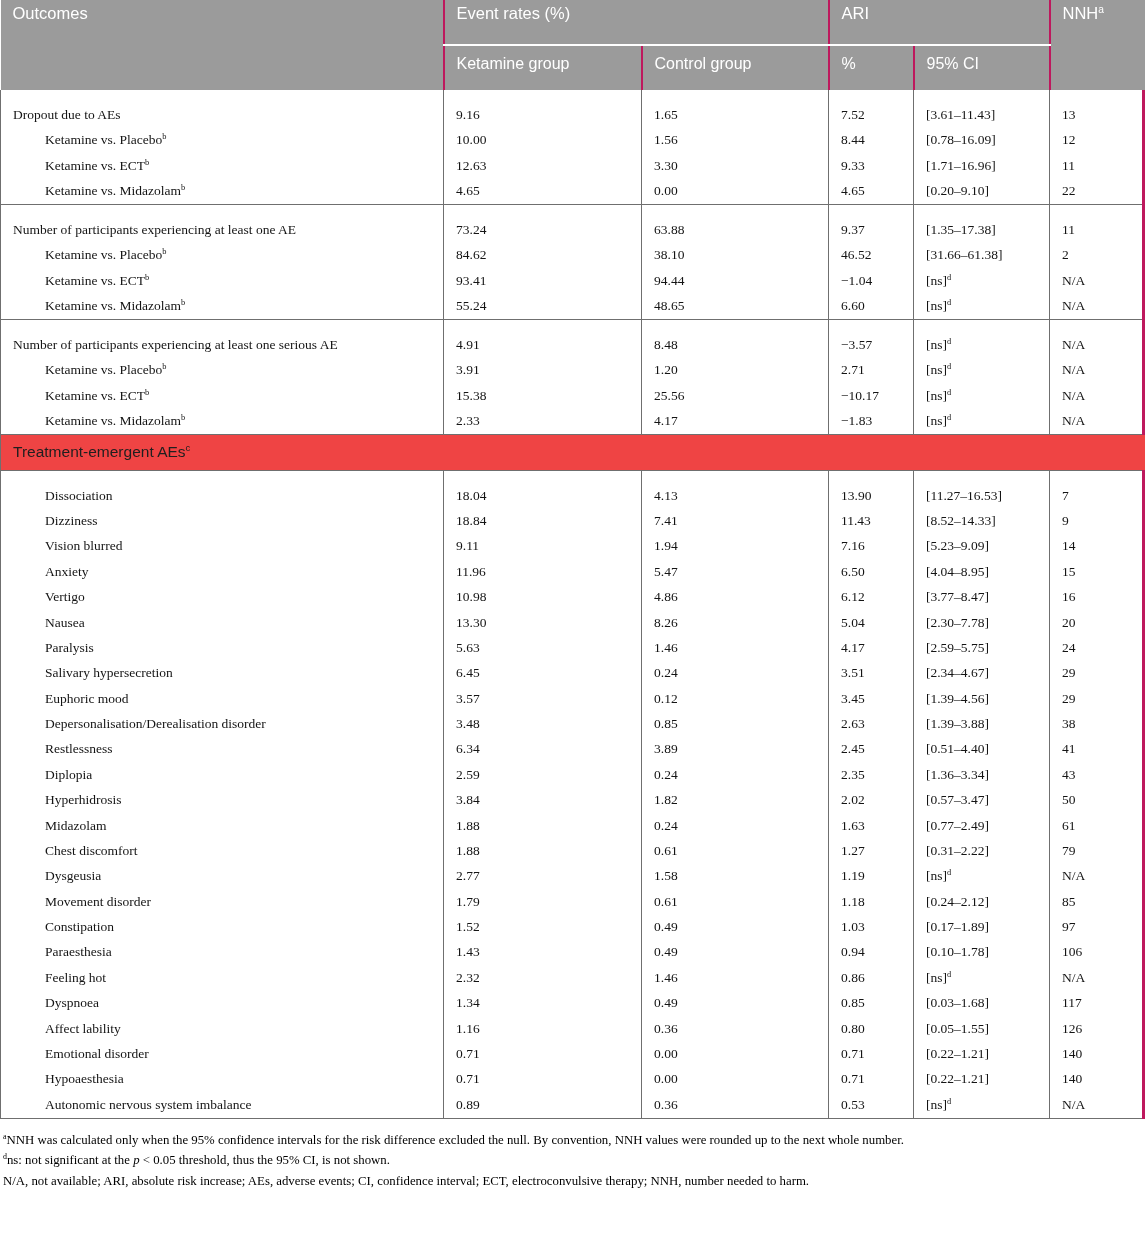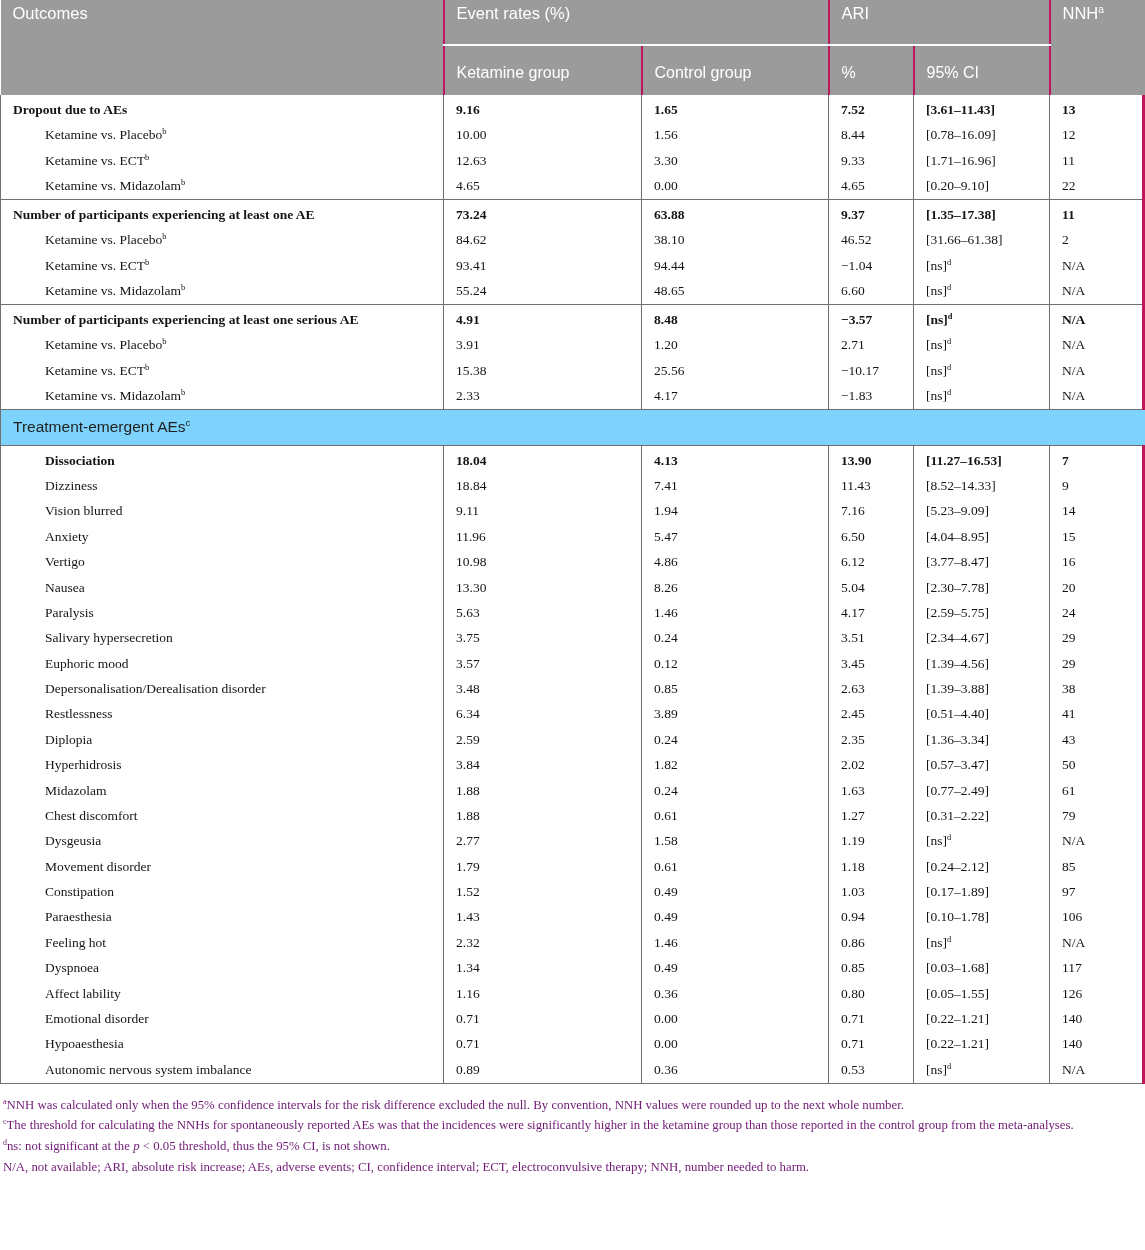--- a/index.html
+++ b/index.html
@@ -27,41 +27,41 @@
 
   thead th {
     background: #9b9b9b;
     color: #ffffff;
     font-family: "Liberation Sans", sans-serif;
     font-weight: 400;
     text-align: left;
     vertical-align: top;
   }
   thead tr.r1 th { font-size: 16.5px; padding: 4px 12px 8px 12px; height: 45px; }
-  thead tr.r2 th { font-size: 16px;   padding: 18px 12px 13px 12px; height: 45px; }
+  thead tr.r2 th { font-size: 16px;   padding: 9px 12px 13px 12px; height: 45px; }
   thead th.bl { border-left: 2px solid #be185d; }
   thead th.bb { border-bottom: 2px solid #ffffff; }
   thead sup { color: #ffffff; }
 
   tbody.group td {
     border-left: 1px solid #6f6f6f;
     padding: 4.6px 8px 4.6px 12px;
     vertical-align: top;
     line-height: 1.2;
   }
   tbody.group td:first-child { border-left: 1px solid #6f6f6f; }
   tbody.group td:last-child  { border-right: 7px solid #be185d; }
   tbody.group { border-bottom: 1px solid #6f6f6f; }
-  tbody.group tr:first-child td { padding-top: 7px; font-weight: bold; }
+  tbody.group tr:first-child td { padding-top: 17px; }
   tbody.group tr:last-child td  { }
   td.c-outcome { padding-left: 12px; }
   td.c-outcome.indent { padding-left: 44px !important; }
 
   tbody.section td.section-cell {
-    background: #7dd3fc;
+    background: #ef4444;
     font-family: "Liberation Sans", sans-serif;
     font-size: 15.5px;
     color: #1f1f1f;
     padding: 8px 12px 9px 12px;
     border-top: 1px solid #6f6f6f;
     border-bottom: 1px solid #6f6f6f;
     border-left: 1px solid #6f6f6f;
     border-right: 1px solid #6f6f6f;
   }
   tbody.section sup { color: #1f1f1f; }
@@ -69,21 +69,21 @@
   sup {
     font-size: 0.62em;
     vertical-align: super;
     line-height: 0;
   }
 
   .footnotes {
     padding: 11px 3px 6px 3px;
     font-size: 12.8px;
     line-height: 1.62;
-    color: #701a75;
+    color: #000000;
   }
   .footnote { margin: 0; }
 </style>
 </head>
 <body>
 
 <div class="page">
   <table class="main">
     <colgroup>
       <col class="c1">
@@ -266,21 +266,21 @@
         <tr>
           <td class="c-outcome indent">Paralysis</td>
           <td>5.63</td>
           <td>1.46</td>
           <td>4.17</td>
           <td>[2.59–5.75]</td>
           <td>24</td>
         </tr>
         <tr>
           <td class="c-outcome indent">Salivary hypersecretion</td>
-          <td>3.75</td>
+          <td>6.45</td>
           <td>0.24</td>
           <td>3.51</td>
           <td>[2.34–4.67]</td>
           <td>29</td>
         </tr>
         <tr>
           <td class="c-outcome indent">Euphoric mood</td>
           <td>3.57</td>
           <td>0.12</td>
           <td>3.45</td>
@@ -412,17 +412,16 @@
           <td>0.89</td>
           <td>0.36</td>
           <td>0.53</td>
           <td>[ns]<sup>d</sup></td>
           <td>N/A</td>
         </tr>
       </tbody>
     </table>
   <div class="footnotes">
       <div class="footnote"><sup>a</sup><span>NNH was calculated only when the 95% confidence intervals for the risk difference excluded the null. By convention, NNH values were rounded up to the next whole number.</span></div>
-      <div class="footnote"><sup>c</sup><span>The threshold for calculating the NNHs for spontaneously reported AEs was that the incidences were significantly higher in the ketamine group than those reported in the control group from the meta-analyses.</span></div>
       <div class="footnote"><sup>d</sup><span>ns: not significant at the </span><i>p</i><span> &lt; 0.05 threshold, thus the 95% CI, is not shown.</span></div>
       <div class="footnote"><span>N/A, not available; ARI, absolute risk increase; AEs, adverse events; CI, confidence interval; ECT, electroconvulsive therapy; NNH, number needed to harm.</span></div>
     </div>
 </div>
 
 </body></html>

